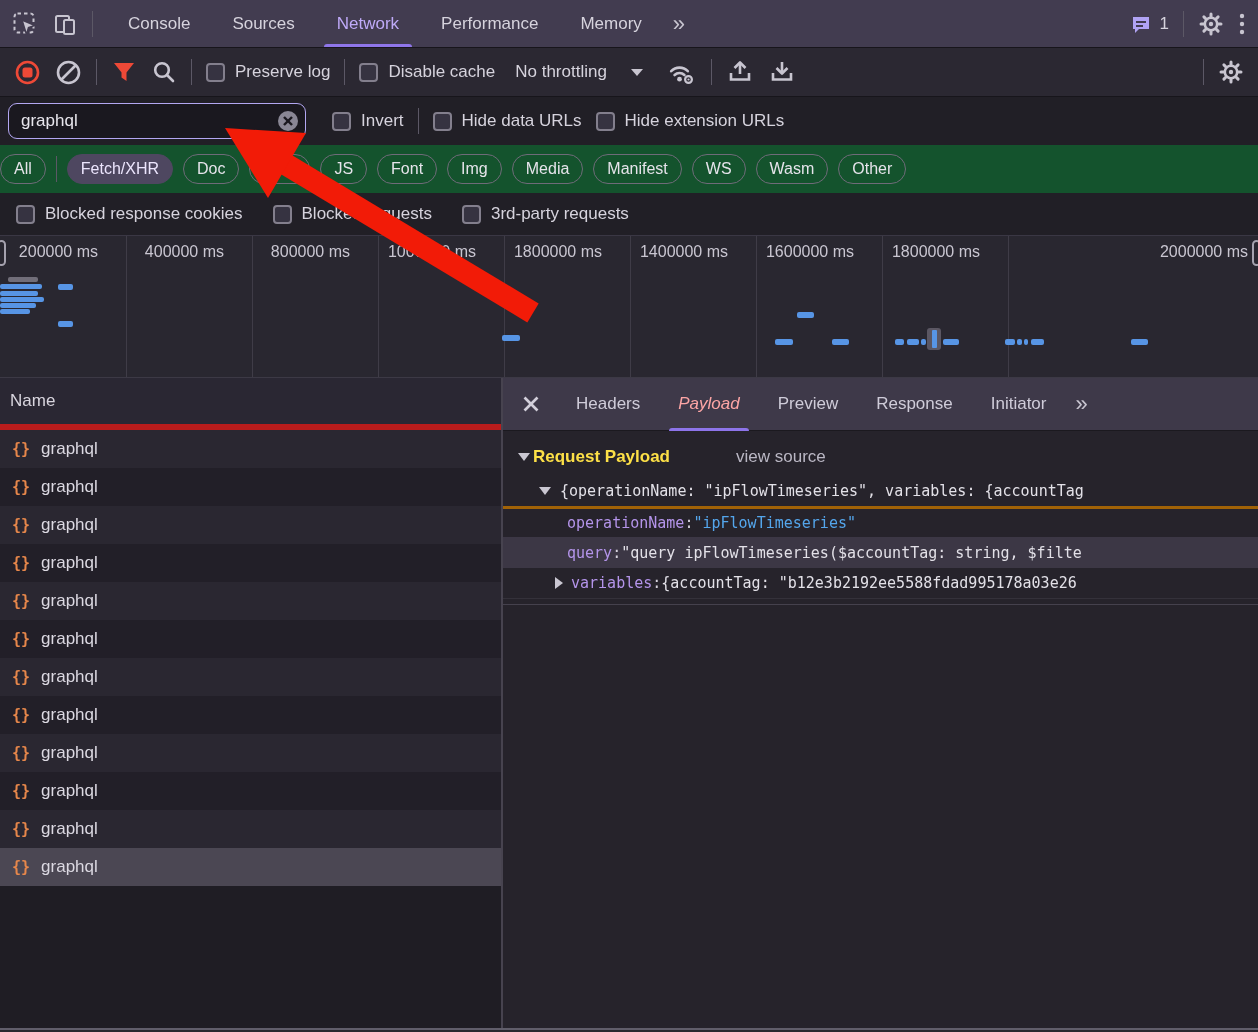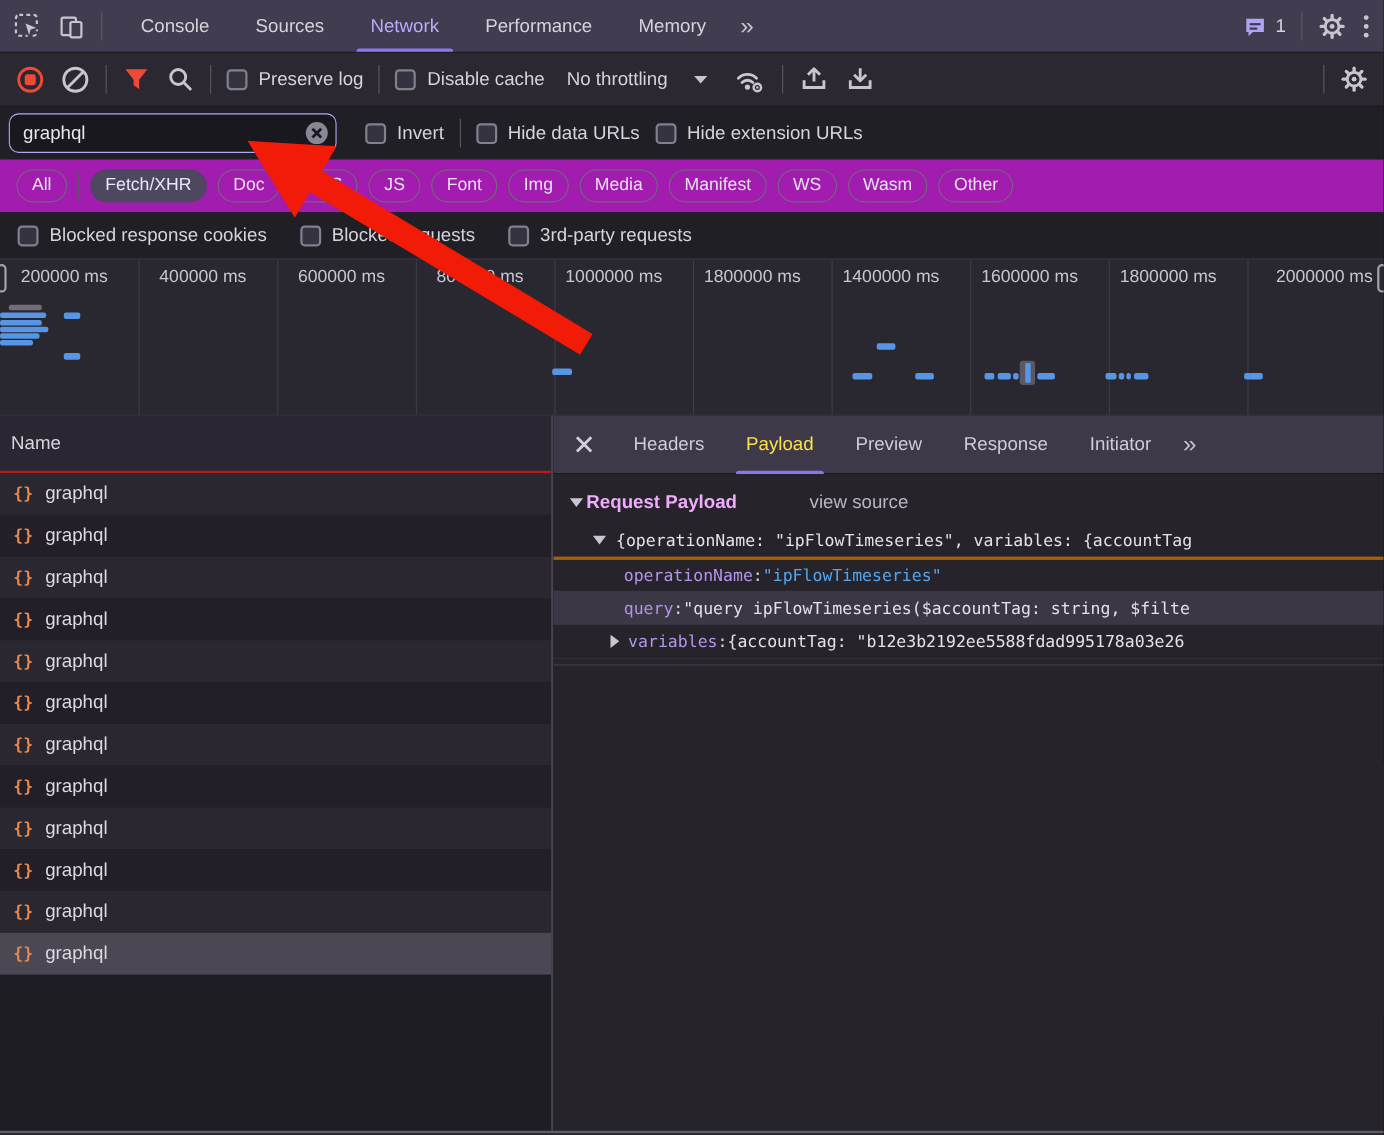--- a/index.html
+++ b/index.html
@@ -35,21 +35,21 @@
   
   .filterrow{position:absolute;left:0;top:97px;width:100%;height:48px;display:flex;
              align-items:center;gap:14px;padding:0 8px;background:#211f26;}
   .filter-box{position:relative;width:298px;height:36px;flex:none;}
   .filter-input{width:100%;height:100%;background:#1a181f;border:1.5px solid #b3a7f2;border-radius:9px;
       color:#e8e6ed;font-size:17px;padding:0 36px 0 12px;outline:none;font-family:"Liberation Sans",sans-serif;}
   .filter-clear{position:absolute;right:7px;top:7px;}
 
   
   .chiprow{position:absolute;left:0;top:145px;width:100%;height:48px;display:flex;align-items:center;
-           gap:10px;padding:0 15px;background:#a21caf;}
+           gap:10px;padding:0 0;background:#14532d;}
   .chip{border:1.5px solid #6f6b79;border-radius:16px;padding:5px 13px;font-size:16px;
         color:#e6e4eb;font-weight:500;white-space:nowrap;}
   .chip.sel{background:#4e4760;border-color:#4e4760;color:#ece5fd;}
 
   
   .blockedrow{position:absolute;left:0;top:193px;width:100%;height:42px;display:flex;align-items:center;
               gap:30px;padding:0 16px;background:#211f26;}
 
   
   .timeline{position:absolute;left:0;top:235px;width:100%;height:143px;background:#292730;
@@ -62,43 +62,43 @@
   .wf-bar{position:absolute;border-radius:2px;}
   .wf-bar.blue{background:#5795e5;}
   .wf-bar.gray{background:#716e79;}
   .wf-bar.marker{background:#5b5763;border-radius:3px;}
   .wf-bar.markerline{background:#5795e5;border-radius:1px;}
   .tl-pill{position:absolute;width:9px;height:26px;border:2px solid #a5a2ae;border-radius:5px;
            background:#292730;top:5px;}
 
   
   .name-panel{position:absolute;left:0;top:378px;width:501px;height:650px;background:#1f1d24;overflow:hidden;}
-  .name-header{height:52px;background:#2a2733;border-bottom:2px solid #b91c1c;display:flex;
+  .name-header{height:52px;background:#2a2733;border-bottom:6px solid #b91c1c;display:flex;
                align-items:center;padding-left:10px;font-size:17px;color:#d8d5de;}
   .req-row{height:38px;display:flex;align-items:center;padding-left:12px;gap:11px;font-size:17px;color:#dcd9e2;}
   .req-row.light{background:#2a2731;}
   .req-row.dark{background:#221f28;}
   .req-row.selected{background:#4b4753;}
   .req-icon{font-family:"DejaVu Sans Mono",monospace;font-size:15px;font-weight:bold;color:#e7874b;}
   .panel-divider{position:absolute;left:501px;top:378px;width:2px;height:650px;background:#47434f;}
 
   
   .details{position:absolute;left:503px;top:378px;width:755px;height:650px;background:#26232b;overflow:hidden;}
   .det-tabs{height:53px;background:#3e3949;display:flex;align-items:center;border-bottom:1px solid #1b191f;}
   .det-close{margin:0 16px 0 18px;}
   .det-tab{padding:0 19px;height:53px;display:flex;align-items:center;font-size:17px;color:#cfccd9;position:relative;}
-  .det-tab.active{color:#fde047;}
+  .det-tab.active{color:#fca5a5;font-style:italic;}
   .det-tab.active::after{content:"";position:absolute;left:10px;right:10px;bottom:0;height:3px;
       background:#8d74ea;border-radius:3px 3px 0 0;}
   .pl-head{display:flex;align-items:center;padding:16px 0 8px 15px;}
   .tri-d2{width:0;height:0;border-left:6px solid transparent;border-right:6px solid transparent;
           border-top:8px solid #cac7d2;margin-right:3px;}
   .tri-r2{width:0;height:0;border-top:6px solid transparent;border-bottom:6px solid transparent;
           border-left:8px solid #cac7d2;margin-right:8px;}
-  .pl-title{font-size:17px;font-weight:bold;color:#f0abfc;}
+  .pl-title{font-size:17px;font-weight:bold;color:#fde047;}
   .pl-viewsource{font-size:17px;color:#bab7c4;margin-left:66px;}
   .mono{font-family:"DejaVu Sans Mono",monospace;font-size:15px;white-space:nowrap;}
   .pl-line{display:flex;align-items:center;height:31px;color:#e3e1e8;overflow:hidden;}
   .pl-line .k{color:#b494ea;}
   .pl-line .sep{color:#d6d3dd;}
   .pl-line .v-blue{color:#54a6ec;}
   .pl-line .v-white{color:#e3e1e8;}
   .pl-preview{padding-left:36px;}
   .pl-row1{padding-left:64px;border-top:3px solid #a16207;}
   .pl-row2{padding-left:64px;background:#3c3745;}
@@ -321,21 +321,20 @@
     </div>
     <div class="chk-item">
       <span class="chk"></span>
       <span>3rd-party requests</span>
     </div>
   </div>
 
   <div class="timeline">
     <div class="tl-cell first">200000 ms</div>
     <div class="tl-cell mid">400000 ms</div>
-    <div class="tl-cell mid">600000 ms</div>
     <div class="tl-cell mid">800000 ms</div>
     <div class="tl-cell mid">1000000 ms</div>
     <div class="tl-cell mid">1800000 ms</div>
     <div class="tl-cell mid">1400000 ms</div>
     <div class="tl-cell mid">1600000 ms</div>
     <div class="tl-cell mid">1800000 ms</div>
     <div class="tl-cell last">2000000 ms</div>
   </div>
   <div style="position:absolute;left:0;top:235px;width:100%;height:143px;pointer-events:none;">
       <div class="wf-bar gray" style="left: 8px; top: 42px; width: 30px; height: 5px;"></div>

